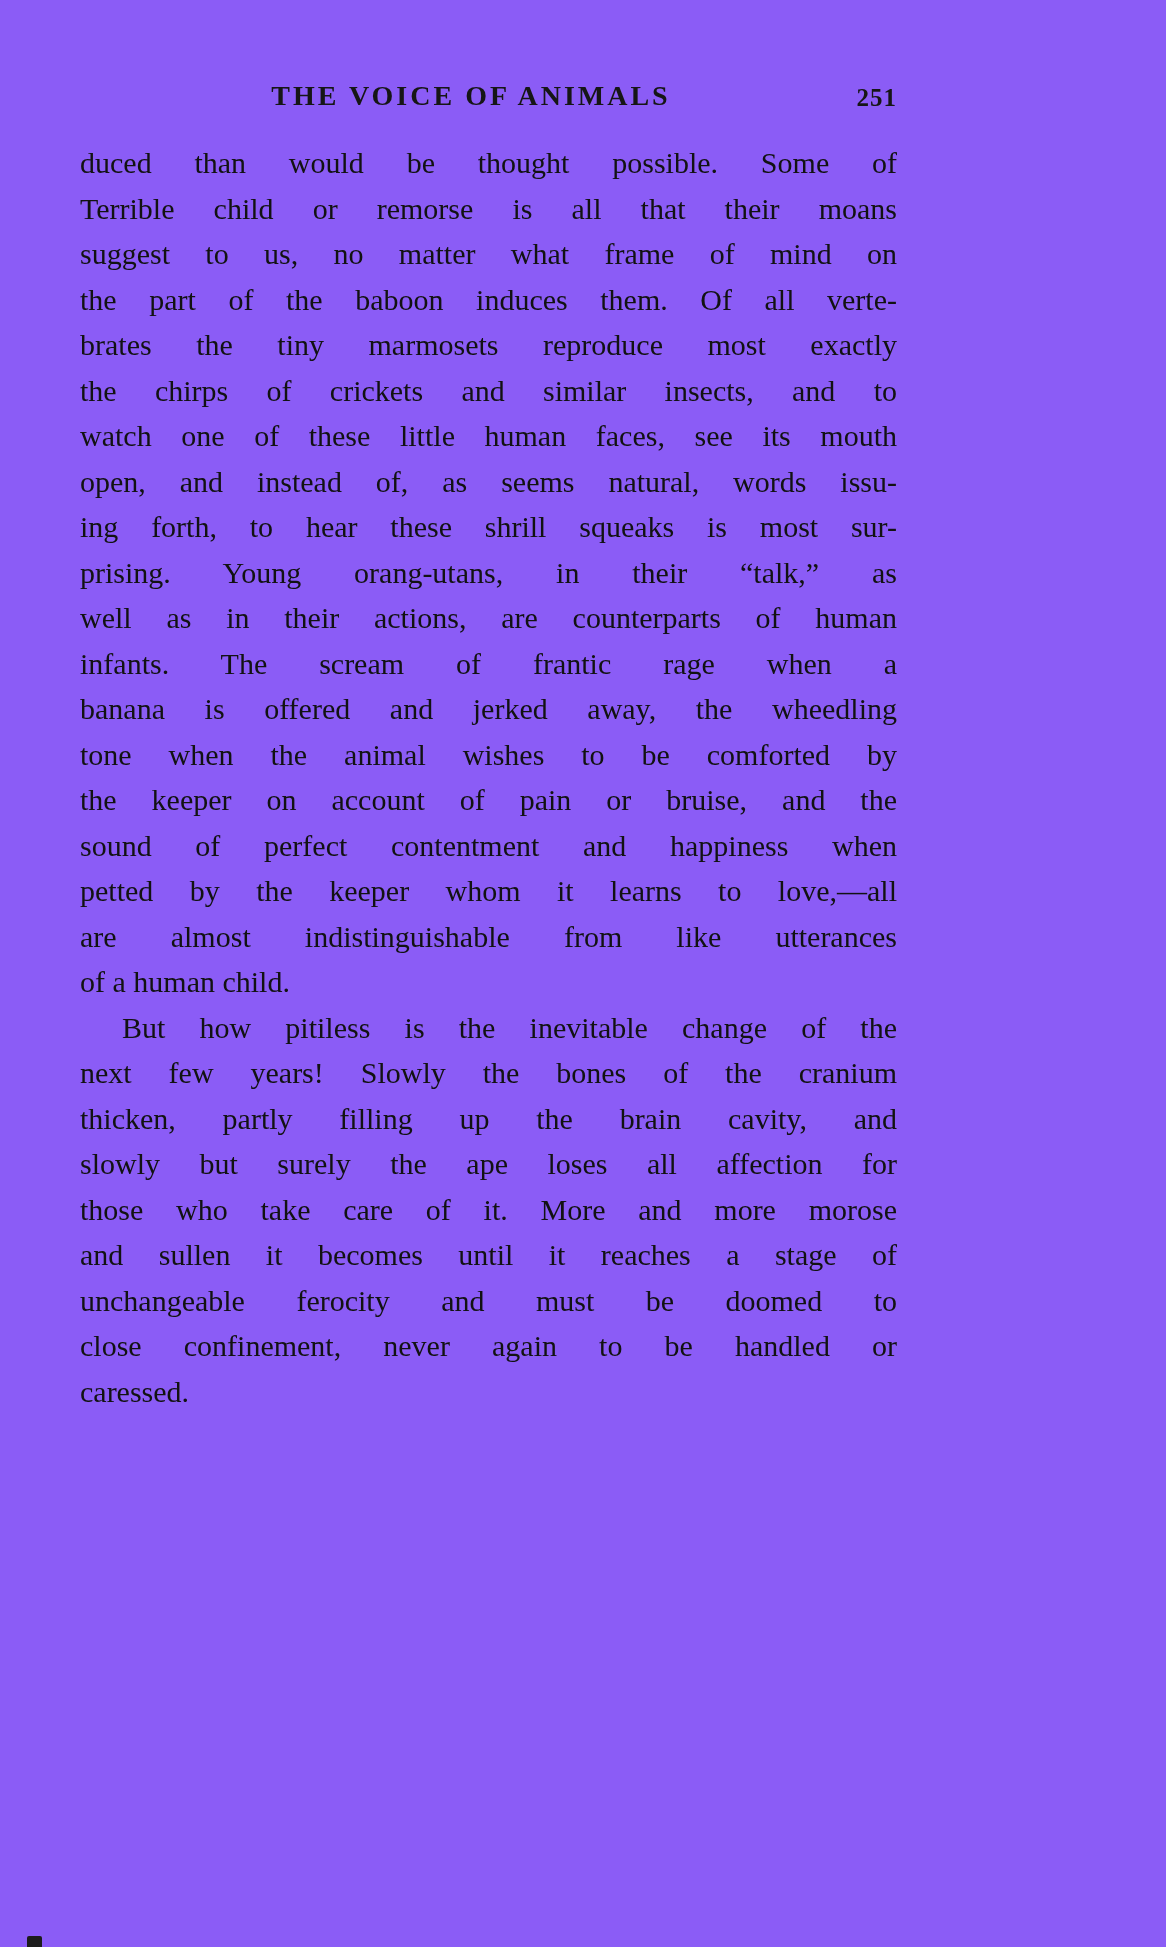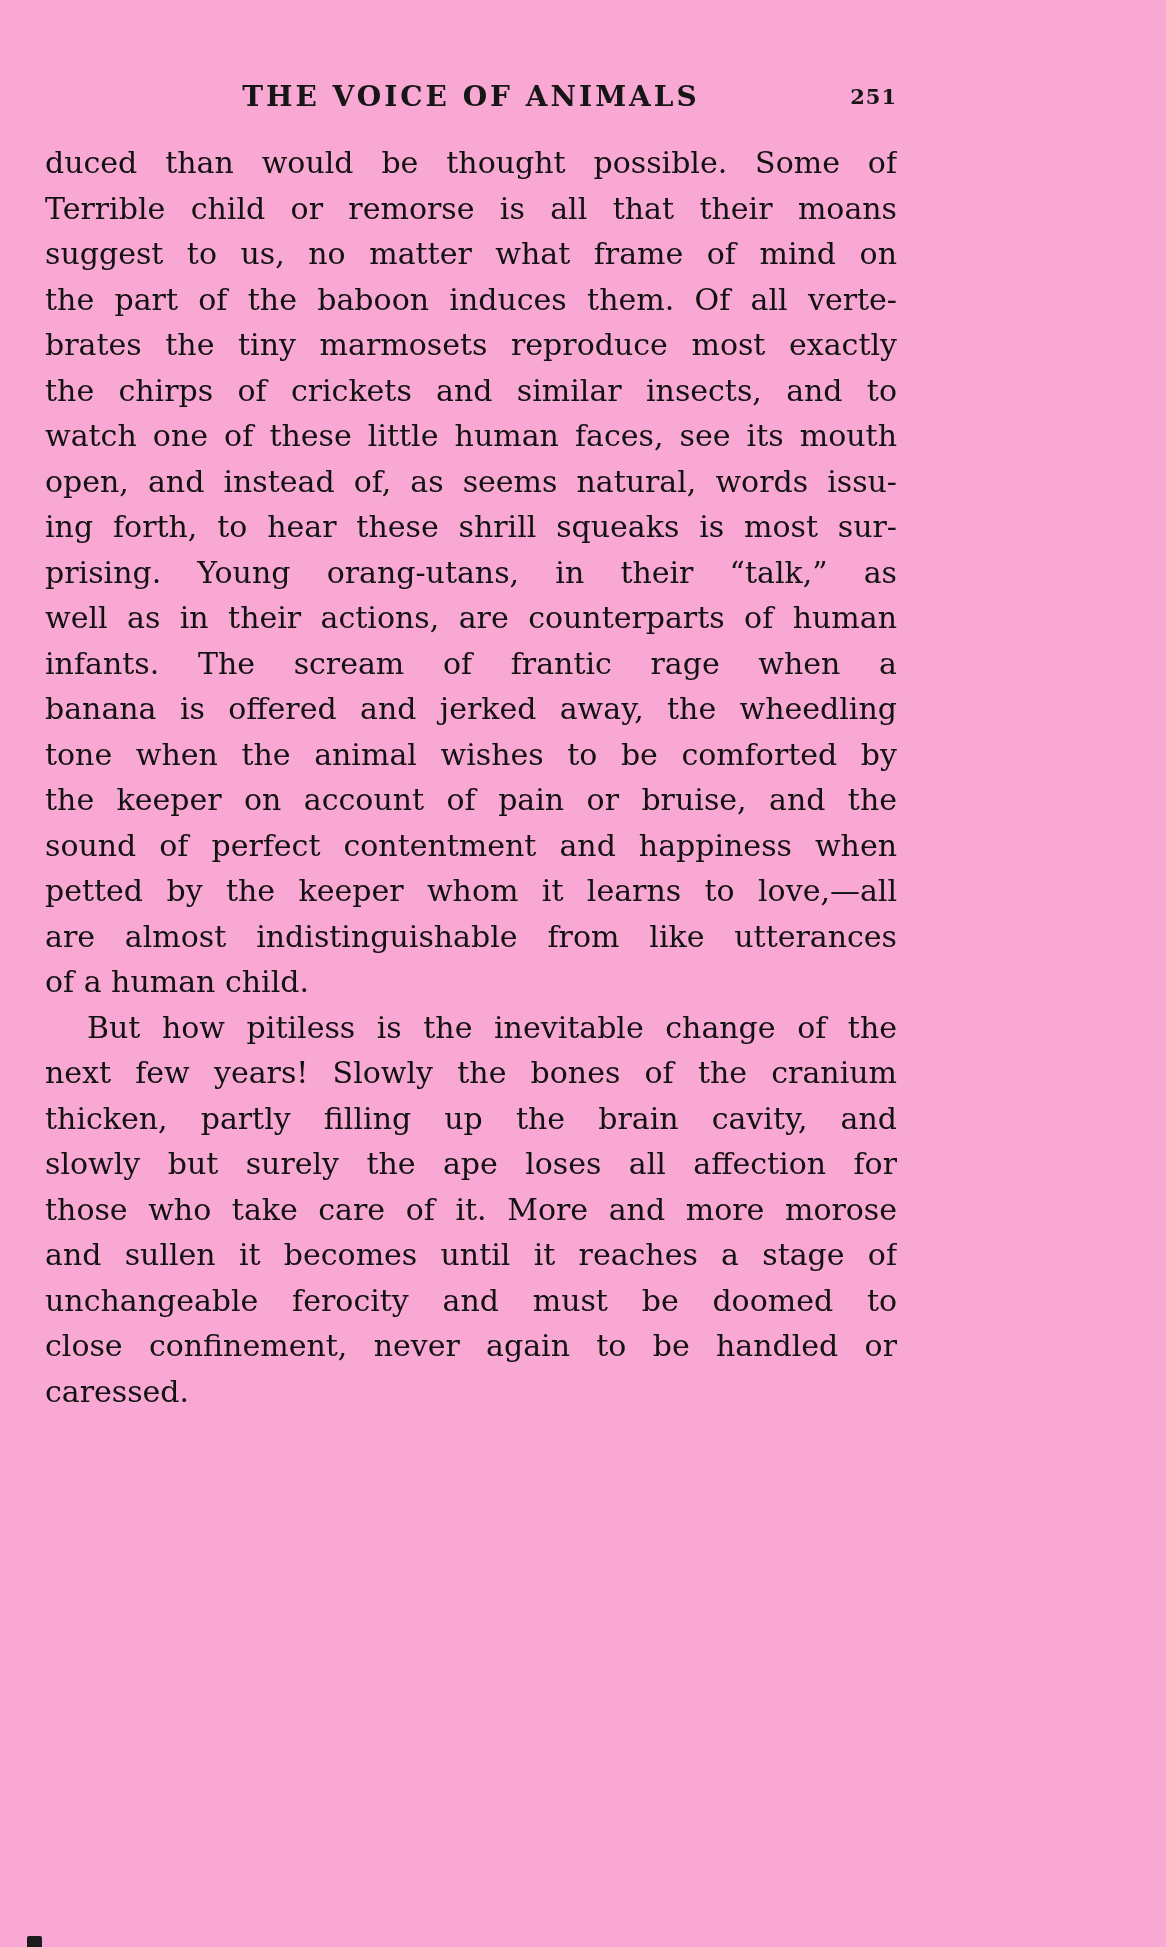--- a/index.html
+++ b/index.html
@@ -10,22 +10,23 @@
     width: 1166px;
     height: 1947px;
     background: #ffffff;
     position: relative;
     overflow: hidden;
     font-family: "DejaVu Serif", "Liberation Serif", serif;
   }
   .page {
     position: absolute;
     inset: 0;
-    background: #f9a8d4;
+    background: #8b5cf6;
     color: #141414;
+    font-family: Liberation Serif, serif;
   }
   .header {
     position: absolute;
     top: 80px;
     left: 45px;
     width: 852px;
     height: 42px;
   }
   .running-title {
     display: block;
@@ -33,39 +34,40 @@
     font-weight: bold;
     font-size: 28px;
     letter-spacing: 3px;
     color: #161616;
   }
   .page-number {
     position: absolute;
     right: 0px;
     top: 4px;
     font-weight: bold;
-    font-size: 21px;
+    font-size: 25px;
     letter-spacing: 1px;
     color: #161616;
   }
   .body {
     position: absolute;
     top: 140px;
     left: 45px;
     width: 852px;
     font-size: 30px;
     line-height: 45.5px;
     color: #121212;
   }
   .line {
     text-align: justify;
     text-align-last: justify;
     height: 45.5px;
     overflow: hidden;
     white-space: nowrap;
+    margin-left: 35px;
   }
   .line.last {
     text-align-last: left;
   }
   .line.indent {
     text-indent: 42px;
   }
   .scan-artifact {
     position: absolute;
     left: 27px;

